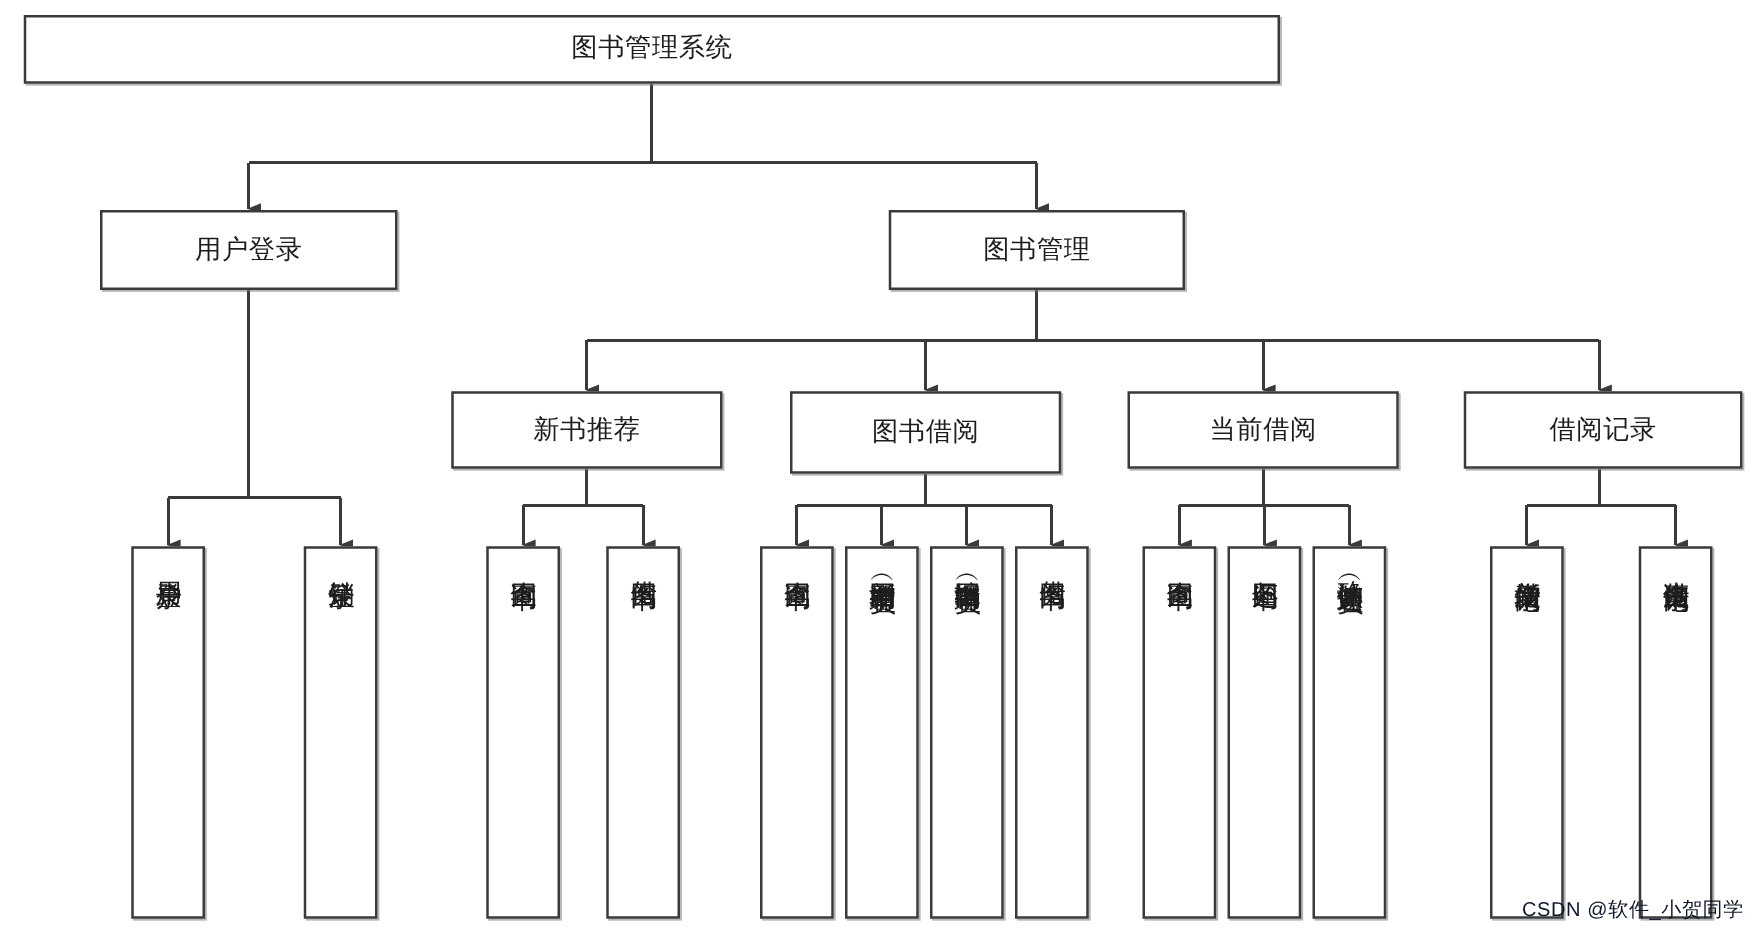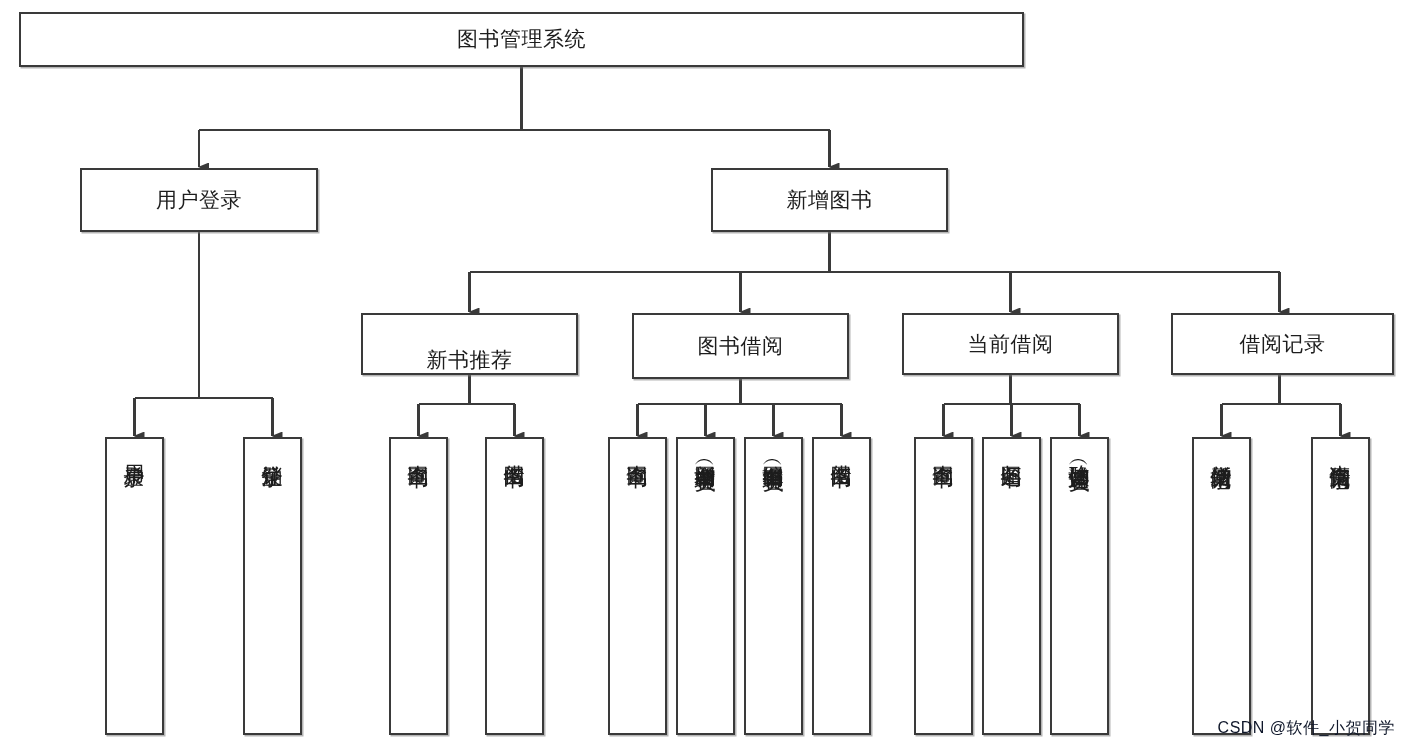--- a/index.html
+++ b/index.html
@@ -121,23 +121,23 @@
   </svg>
 
   <div id="node-layer">
       <div class="node horizontal root" id="node-root" style="left: 19px; top: 12px; width: 1005px; height: 55px;">
         <span class="label">图书管理系统</span>
       </div>
       <div class="node horizontal" id="node-l1_user_login" style="left: 80px; top: 168px; width: 238px; height: 64px;">
         <span class="label">用户登录</span>
       </div>
       <div class="node horizontal" id="node-l1_book_manage" style="left: 711px; top: 168px; width: 237px; height: 64px;">
-        <span class="label">新增图书</span>
+        <span class="label">图书管理</span>
       </div>
-      <div class="node horizontal" id="node-l2_new_book_rec" style="left: 361px; top: 313px; width: 217px; height: 62px; align-items: flex-end;">
+      <div class="node horizontal" id="node-l2_new_book_rec" style="left: 361px; top: 313px; width: 217px; height: 62px;">
         <span class="label">新书推荐</span>
       </div>
       <div class="node horizontal" id="node-l2_book_borrow" style="left: 632px; top: 313px; width: 217px; height: 66px;">
         <span class="label">图书借阅</span>
       </div>
       <div class="node horizontal" id="node-l2_current_borrow" style="left: 902px; top: 313px; width: 217px; height: 62px;">
         <span class="label">当前借阅</span>
       </div>
       <div class="node horizontal" id="node-l2_borrow_record" style="left: 1171px; top: 313px; width: 223px; height: 62px;">
         <span class="label">借阅记录</span>

